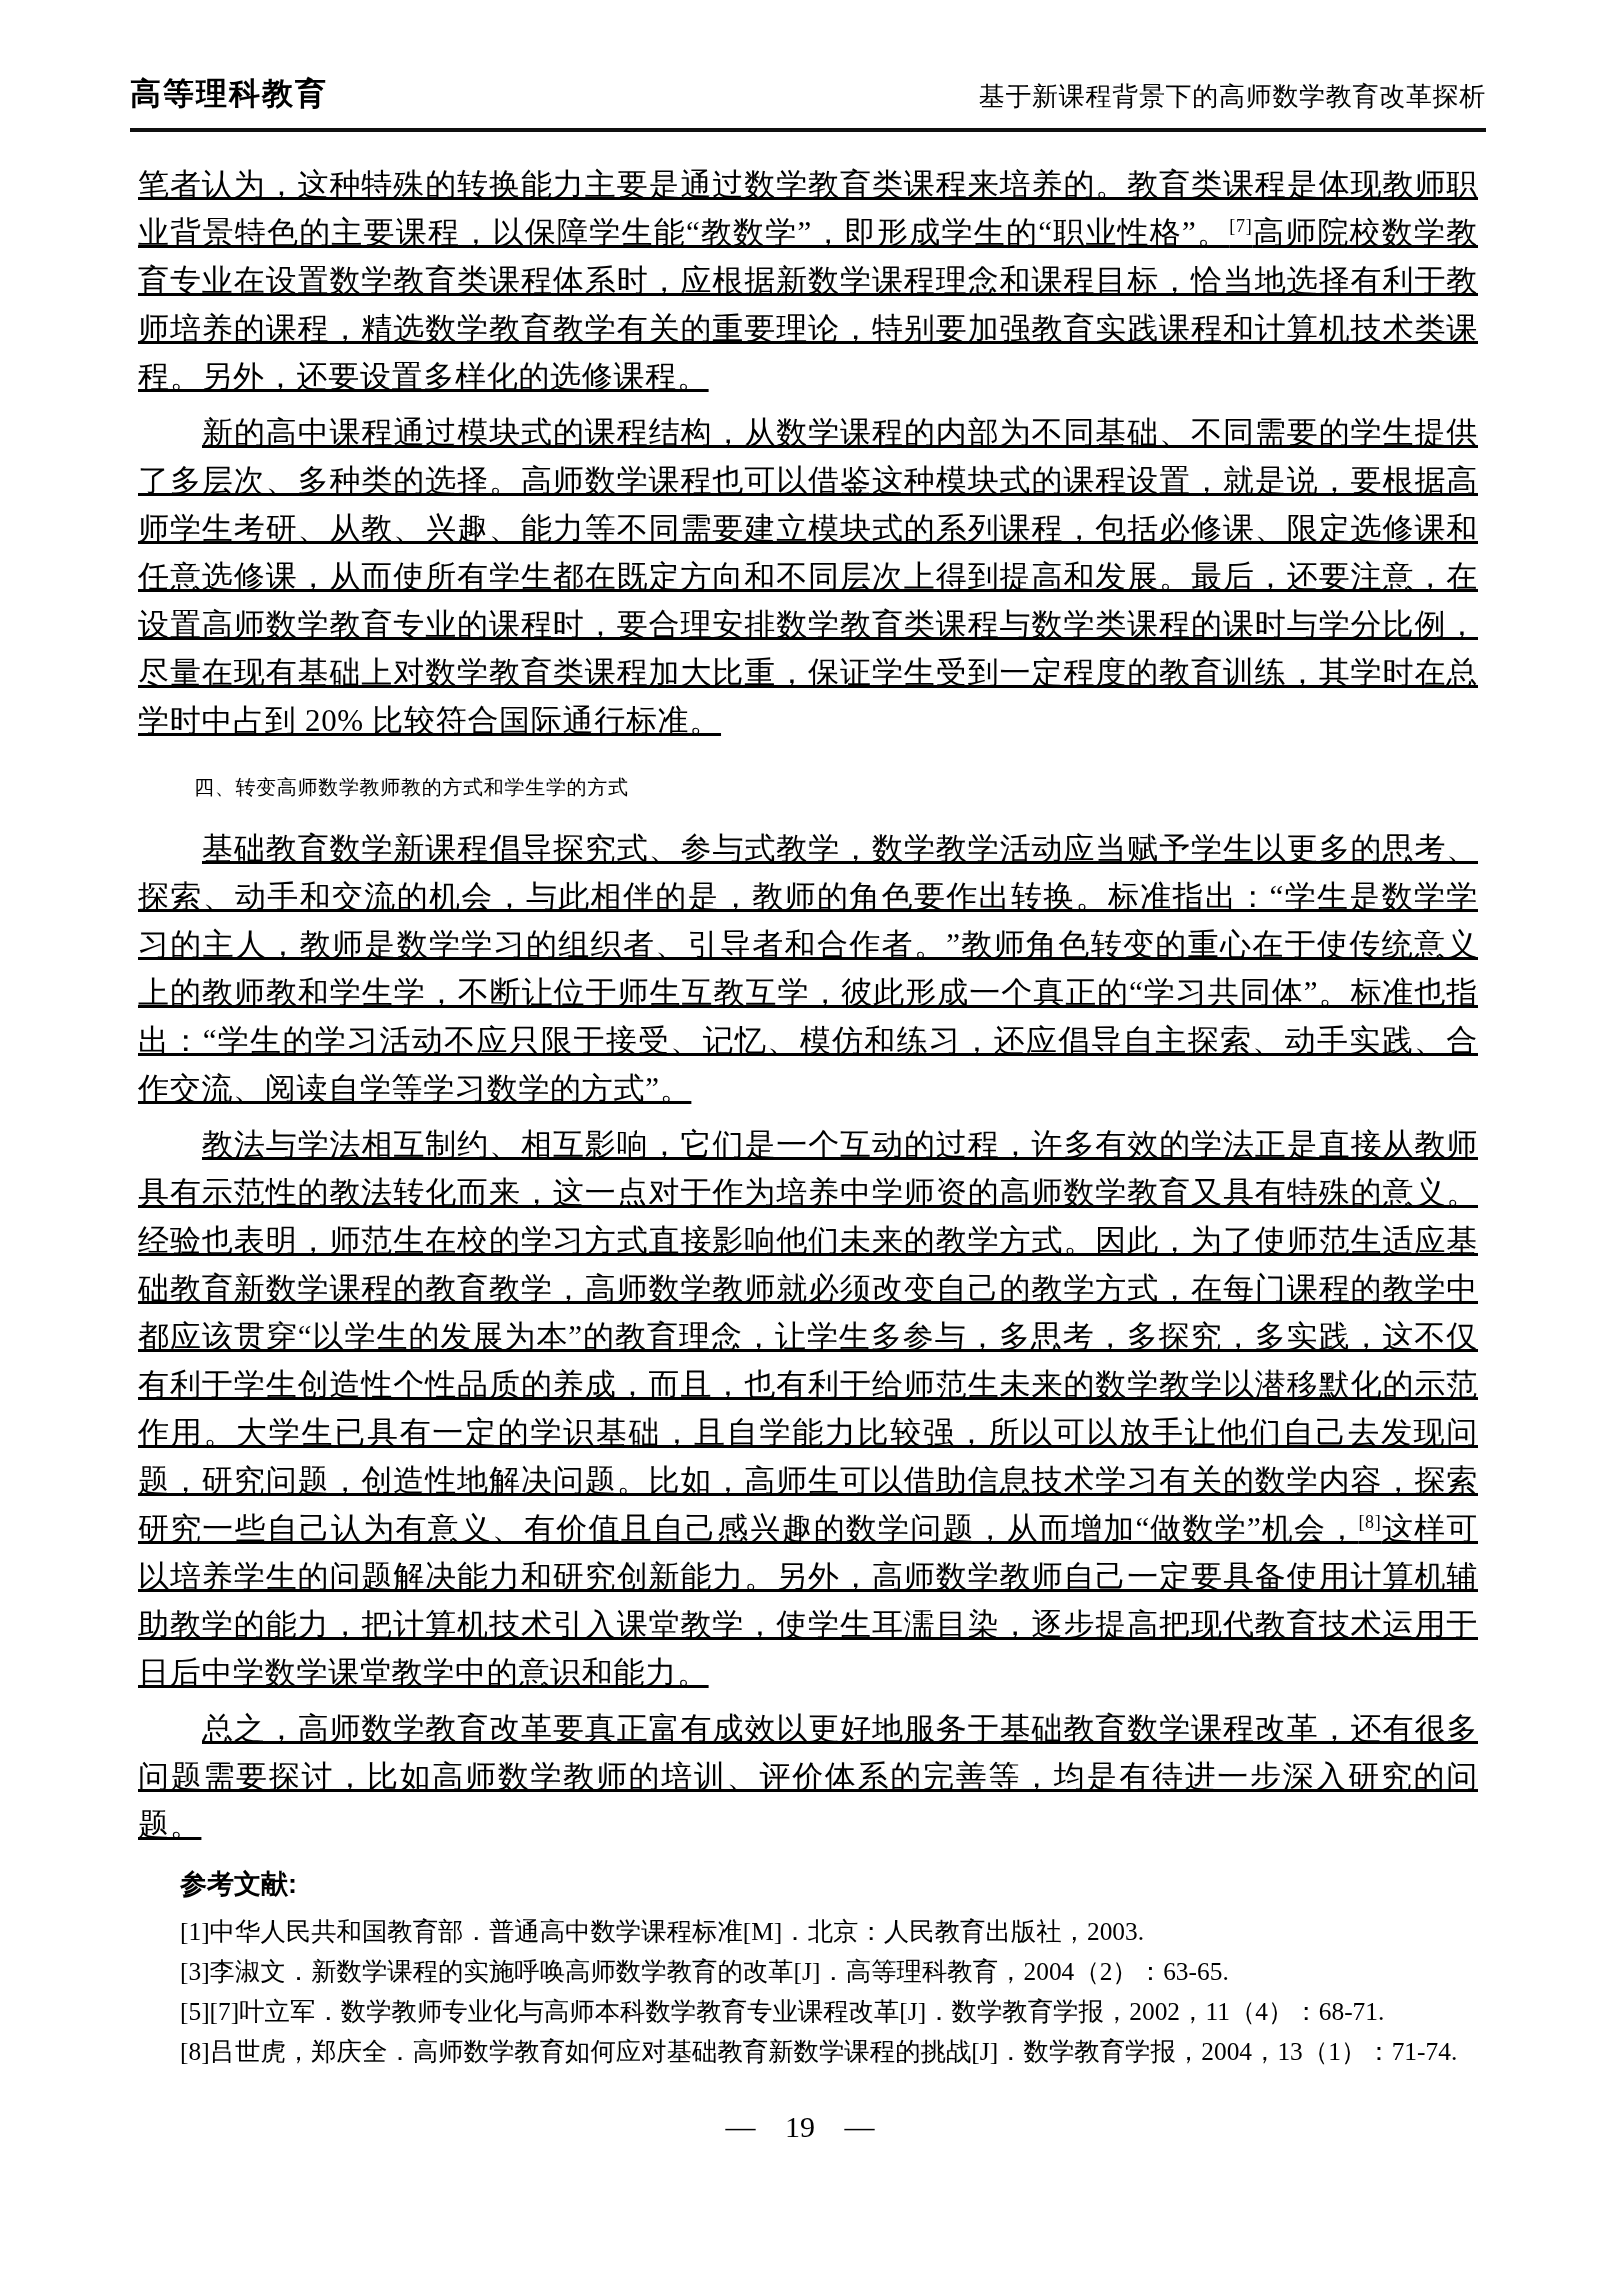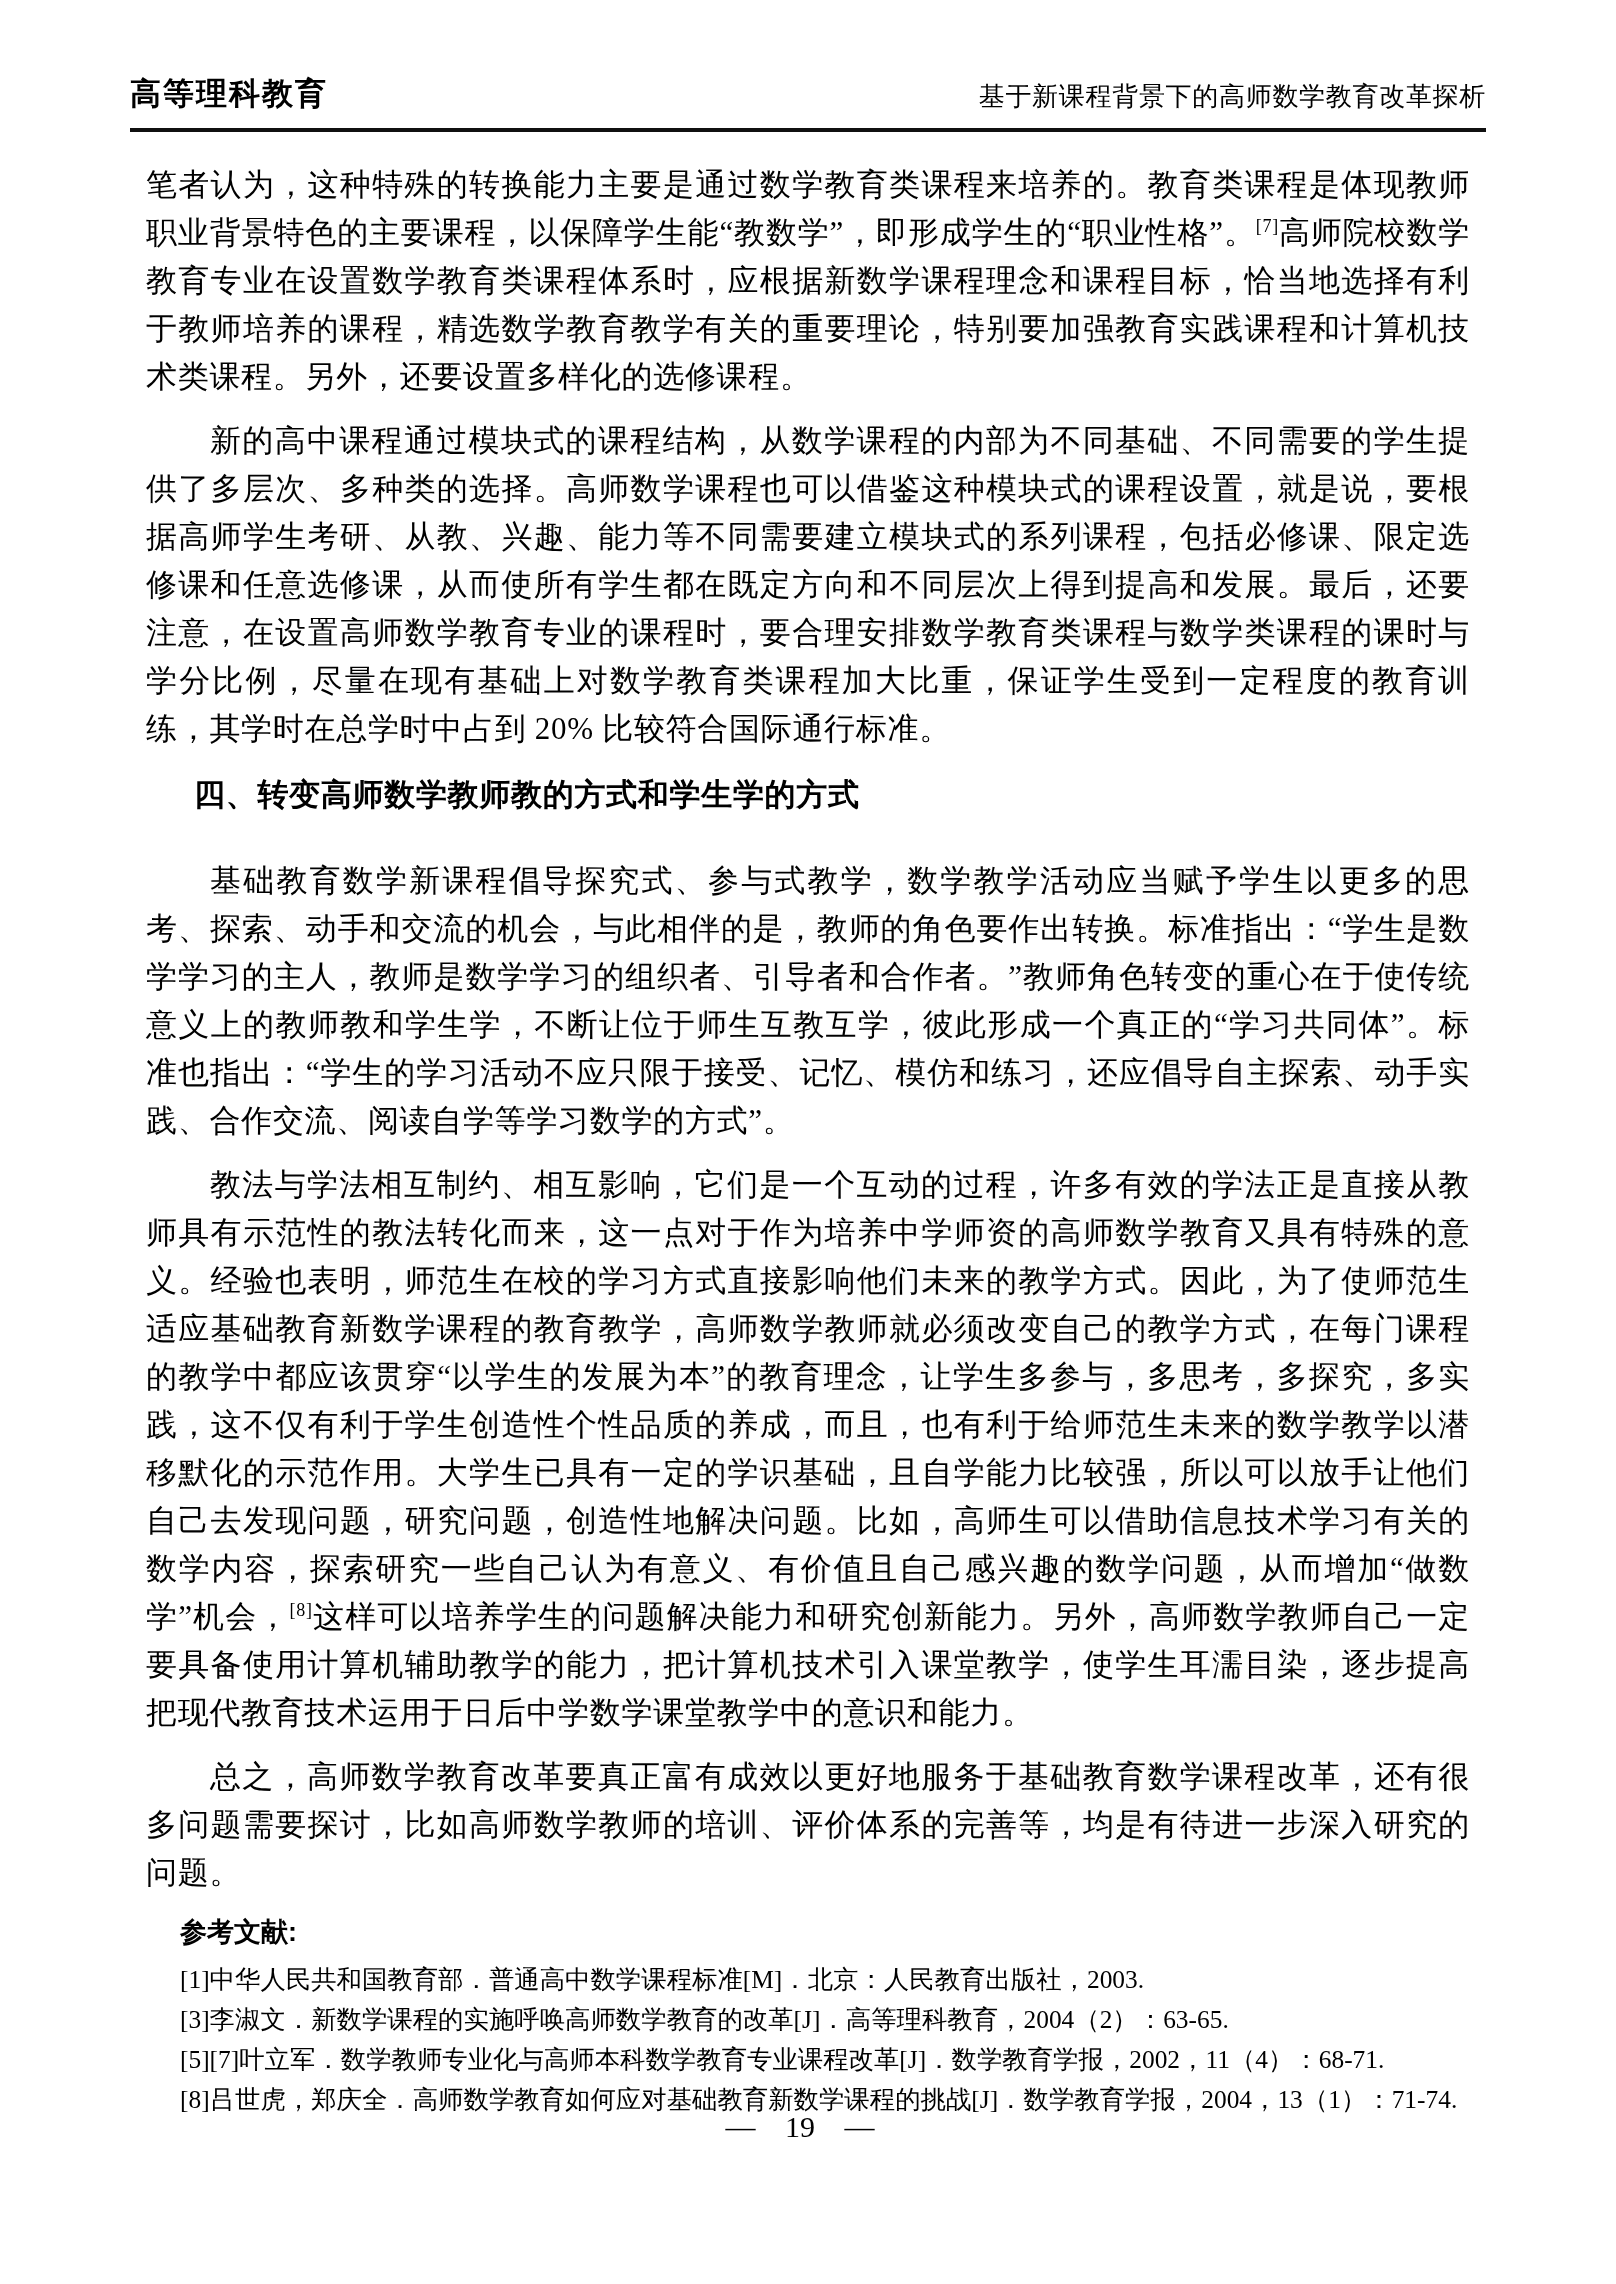--- a/index.html
+++ b/index.html
@@ -42,34 +42,34 @@
   }
   
   .article {
     margin-top: 29px;
     font-size: 31px;
     line-height: 48px;
     text-align: justify;
     text-justify: inter-character;
     letter-spacing: 0.7px;
   }
-  .para { margin: 16px; }
+  .para { margin: 8px; text-decoration: underline; }
   .para.indent { text-indent: 64px; }
   .article sup {
     font-size: 18px;
     line-height: 0;
     vertical-align: super;
   }
   .section-heading {
     font-family: "Liberation Sans", "DejaVu Sans", sans-serif;
-    font-weight: bold;
-    font-size: 31px;
+    font-weight: normal;
+    font-size: 20px;
     letter-spacing: 0.7px;
     text-align: left;
-    margin: 18px 0 38px 64px;
+    margin: 18px 0 14px 64px;
   }
   
   .references {
     margin-top: 17px;
     padding-left: 50px;
   }
   .ref-label {
     font-family: "Liberation Sans", "DejaVu Sans", sans-serif;
     font-weight: bold;
     font-size: 27px;

